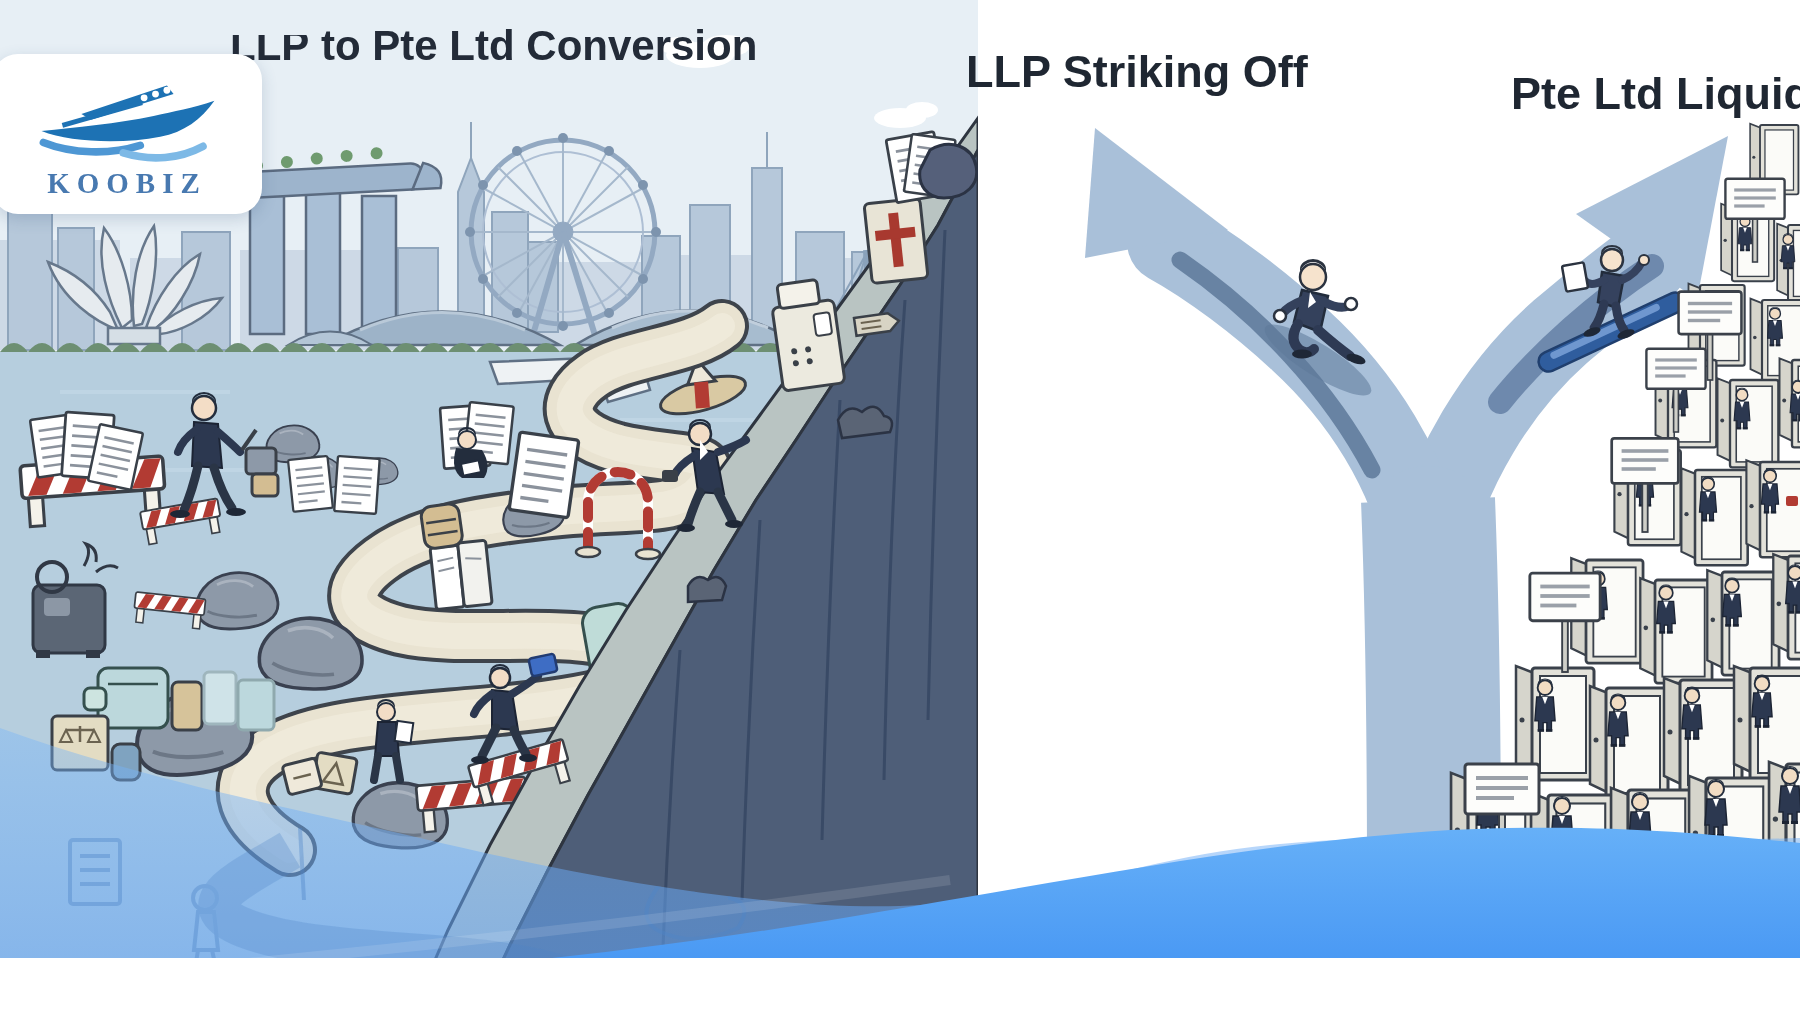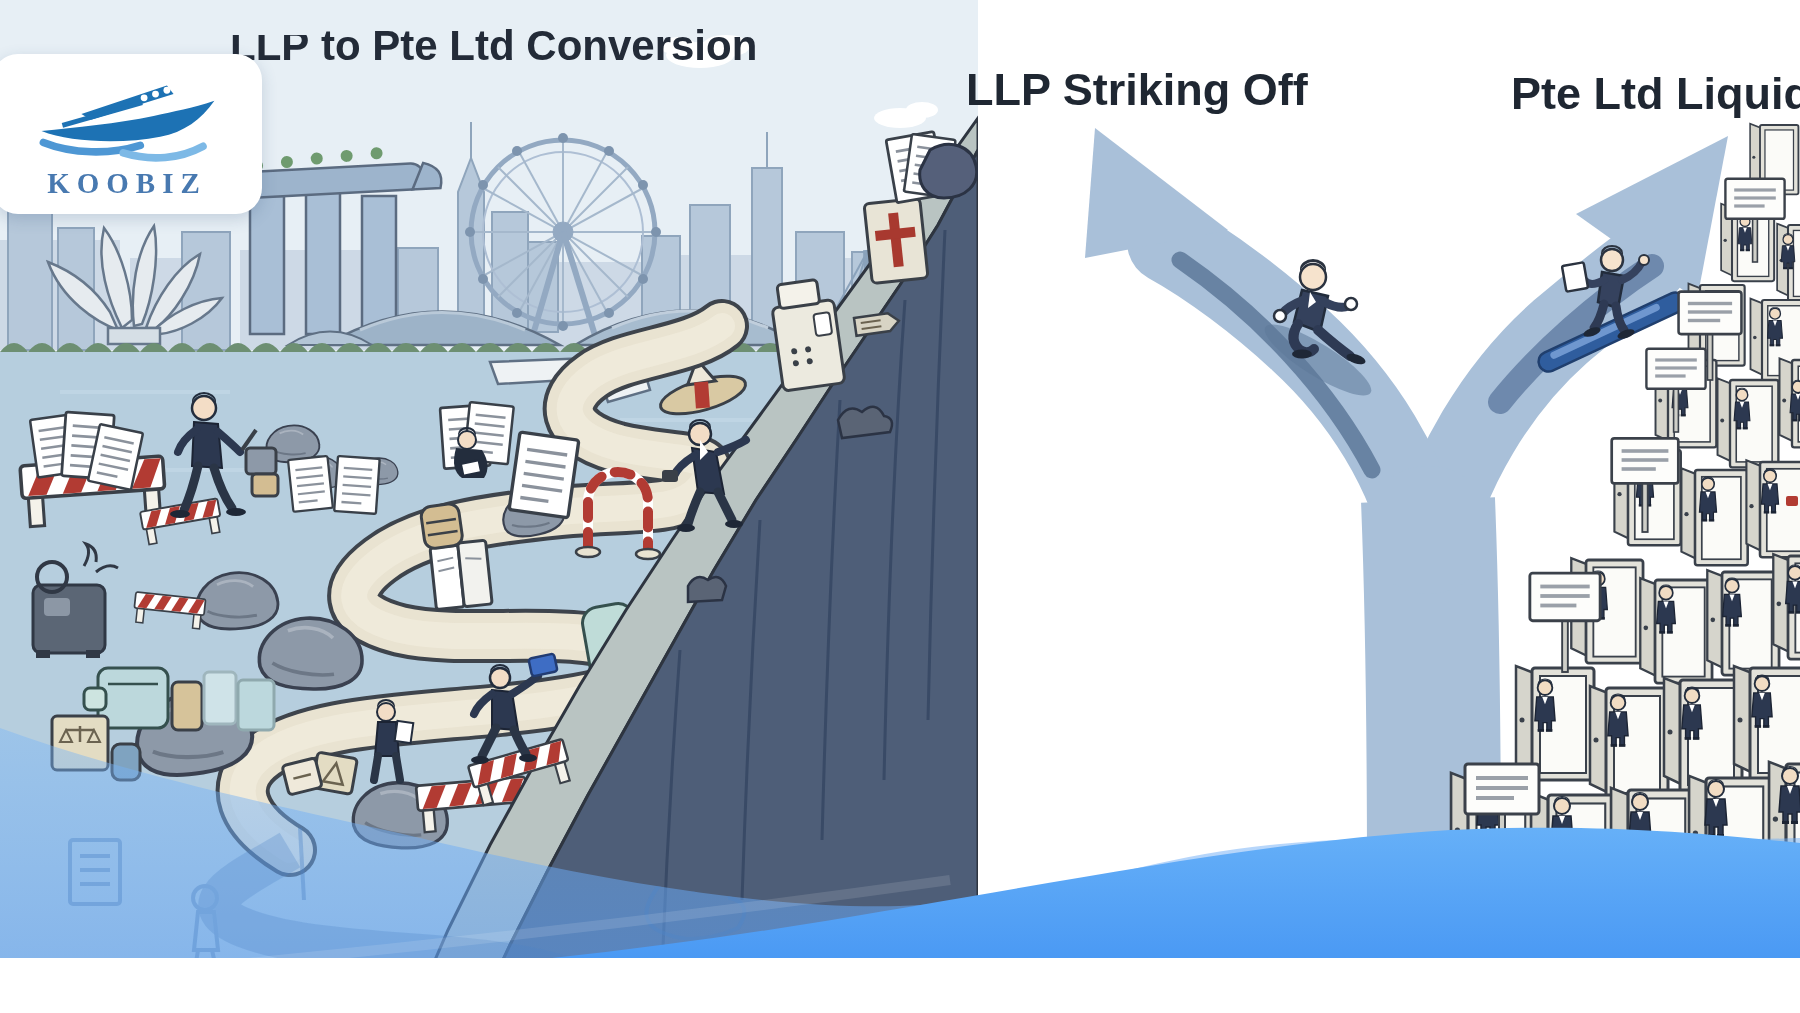--- a/index.html
+++ b/index.html
@@ -3,21 +3,21 @@
 <meta charset="utf-8">
 <style>
   html,body{margin:0;padding:0;background:#ffffff;}
   .stage{position:relative;width:1800px;height:958px;overflow:hidden;background:#ffffff;
          font-family:"Liberation Sans",sans-serif;}
   svg.scene{position:absolute;left:0;top:0;width:1800px;height:1013px;display:block;}
   .title-left{position:absolute;left:230px;top:22px;font-size:42px;font-weight:bold;
               color:#232b38;letter-spacing:0;white-space:nowrap;}
   .title-left .clip-top{display:inline-block;clip-path:inset(13px 0 0 0);}
   .heading{position:absolute;font-size:45px;font-weight:bold;color:#1f2732;white-space:nowrap;}
-  .heading-strike{left:966px;top:64px;}
+  .heading-strike{left:966px;top:46px;}
   .heading-liquid{left:1511px;top:68px;}
   .logo-card{position:absolute;left:-8px;top:54px;width:270px;height:160px;background:#ffffff;
              border-radius:26px;box-shadow:0 5px 16px rgba(50,80,120,.20);}
   .logo-card svg{position:absolute;left:40px;top:12px;}
   .logo-text{position:absolute;left:0;right:0;bottom:14px;text-align:center;
              font-family:"Liberation Serif",serif;font-weight:bold;font-size:29px;
              letter-spacing:7px;color:#4879b0;}
 </style>
 </head>
 <body>

